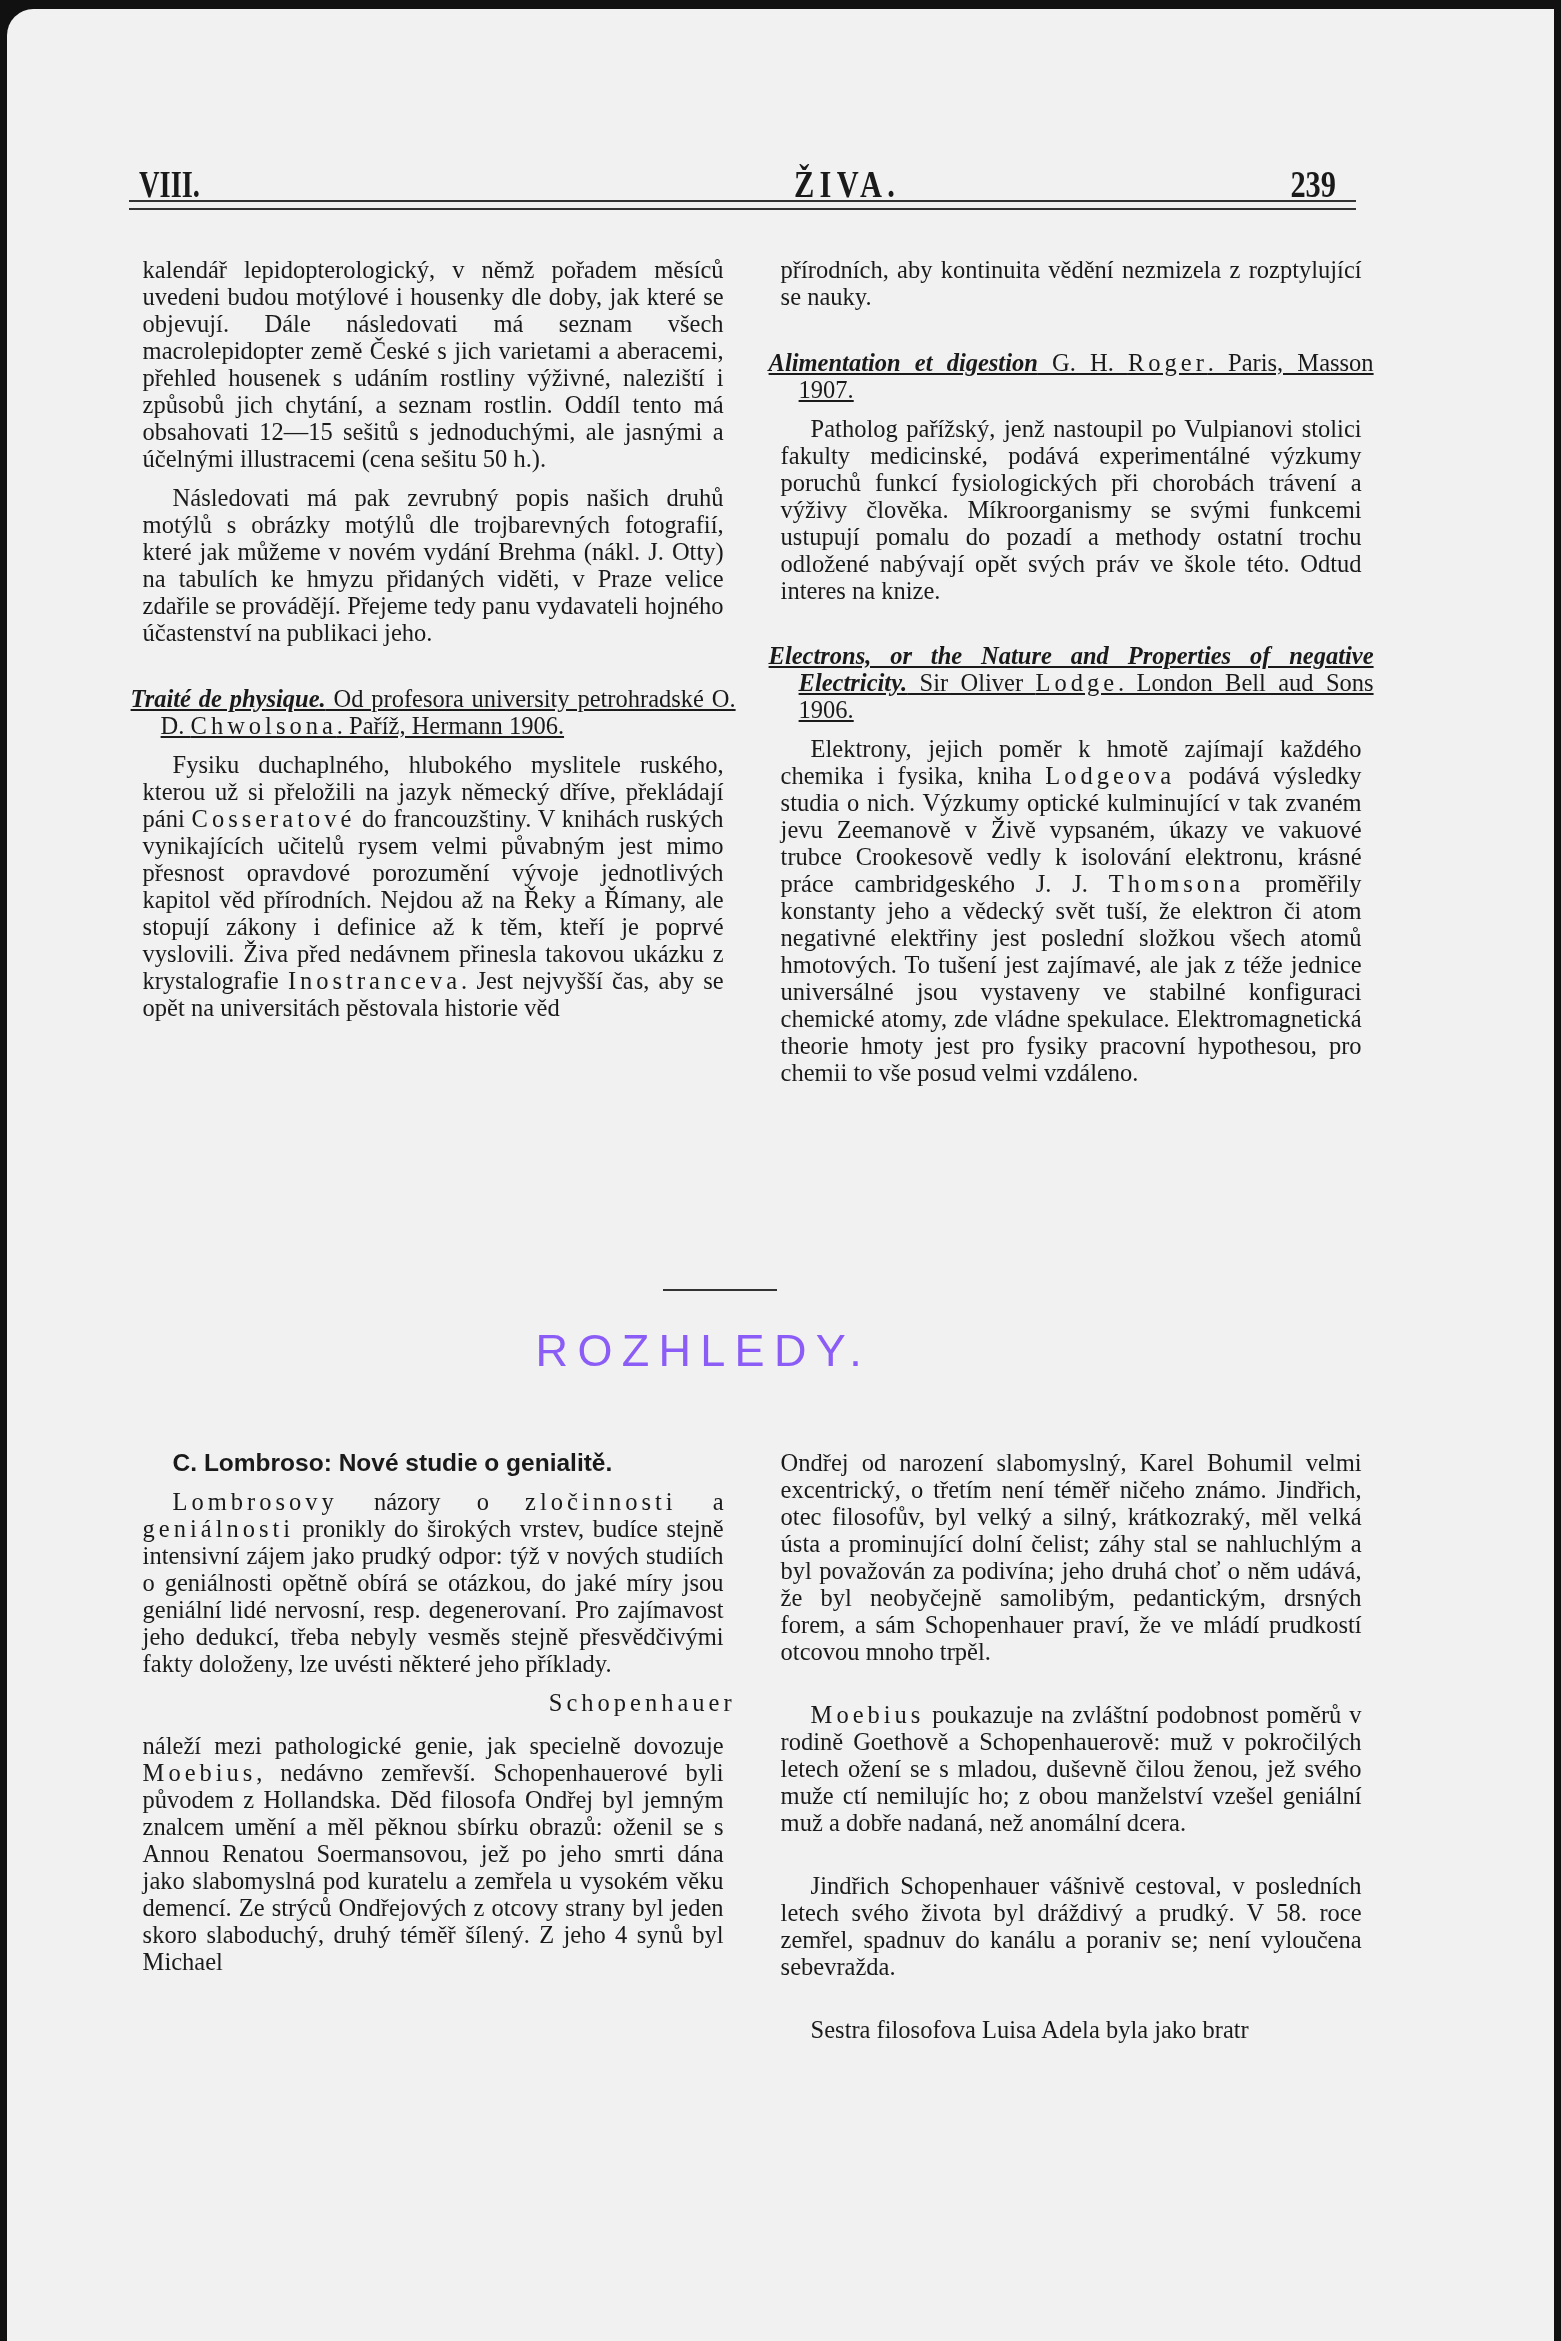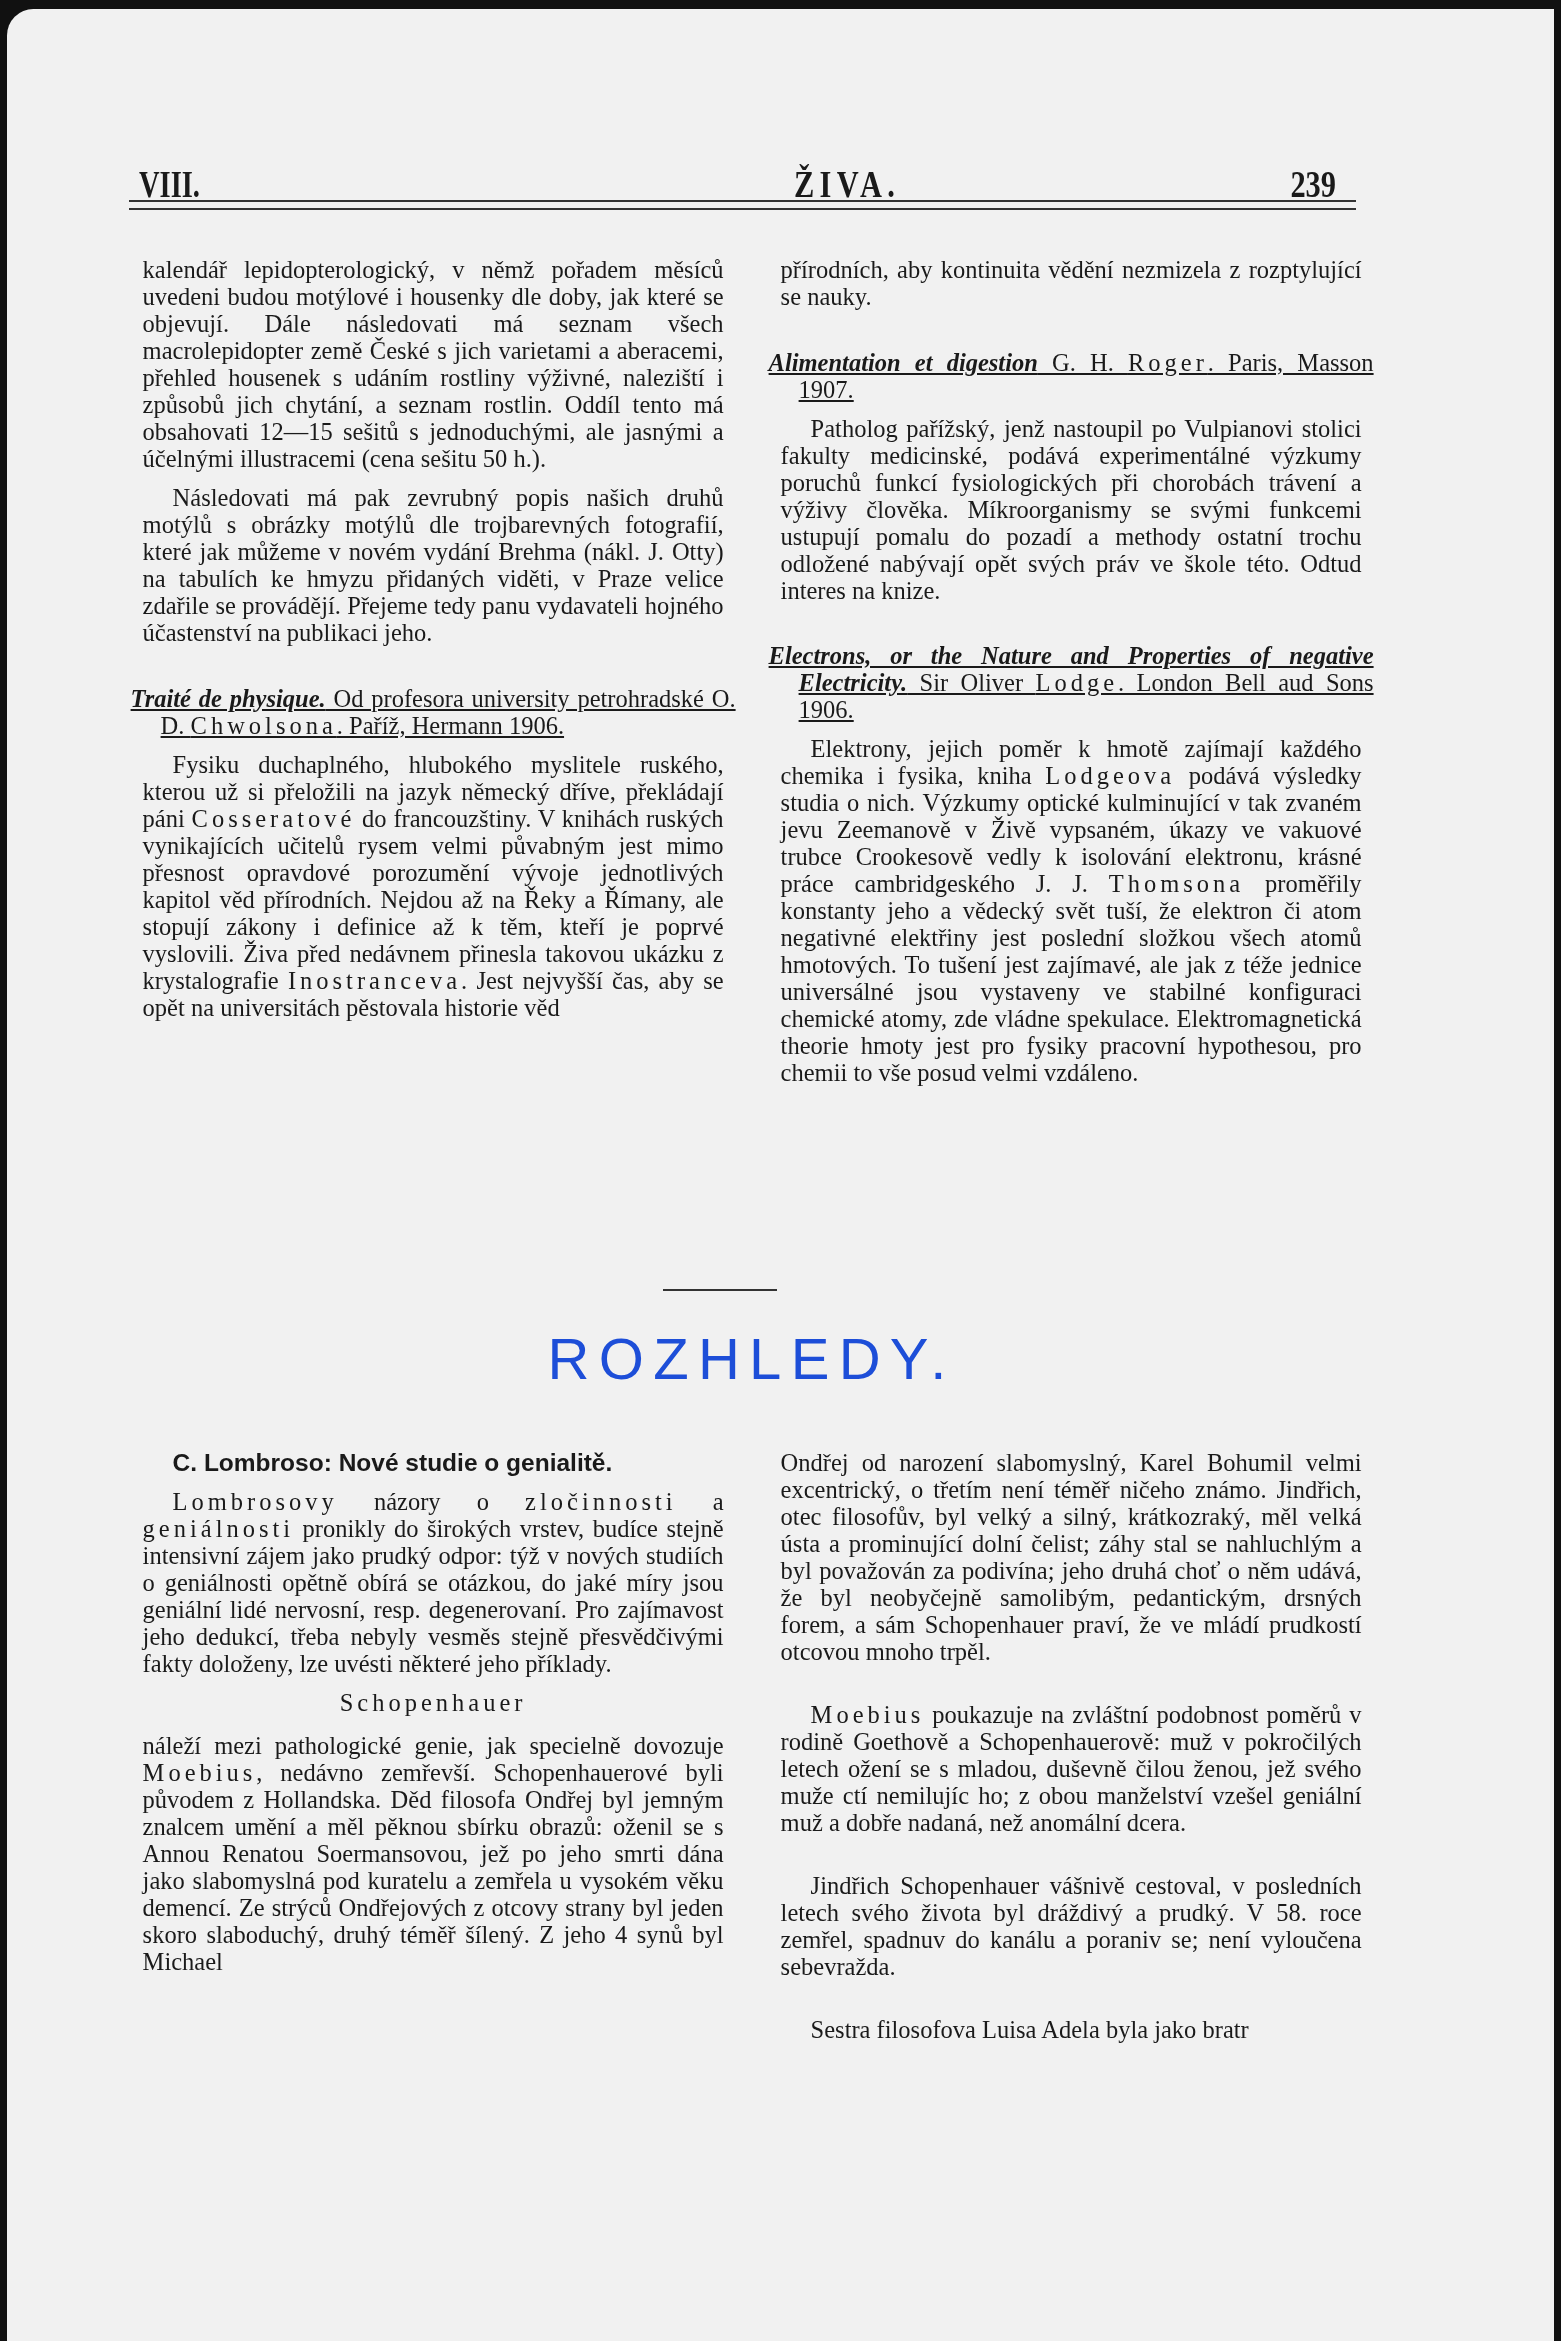--- a/index.html
+++ b/index.html
@@ -44,30 +44,29 @@
     .col-right-top { left: 762px; top: 235px; }
     .col-left-bot  { left: 124px; top: 1428px; }
     .col-right-bot { left: 762px; top: 1428px; }
     .short-rule {
       position: absolute; left: 656px; top: 1280px; width: 114px; height: 0;
       border-top: 2px solid #333;
     }
     .section-title {
       position: absolute; left: 529px; top: 1316px; width: 463px;
       font-family: "Liberation Sans", "DejaVu Sans", sans-serif;
-      font-size: 58px; letter-spacing: 9.3px; font-weight: normal;
-      color: #1d4ed8;
-      margin-left: 12px;
+      font-size: 45px; letter-spacing: 9.3px; font-weight: normal;
+      color: #8b5cf6;
     }
     .article-title {
       font-family: "Liberation Sans", "DejaVu Sans", sans-serif;
       font-weight: bold; font-size: 24.5px; 
       margin: 0 0 14.5px 0; text-indent: 0;
     }
-    .centered { text-align: center; text-indent: 0 !important; margin: 4px 0 16px 0 !important; }
+    .centered { text-align: right; text-indent: 0 !important; margin: 4px 0 16px 0 !important; }
   </style>
 </head>
 <body>
 
 <div class="page">
 
   <div class="header">
     <span class="left">VIII.</span>
     <span class="center">ŽIVA.</span>
     <span class="right">239</span>

